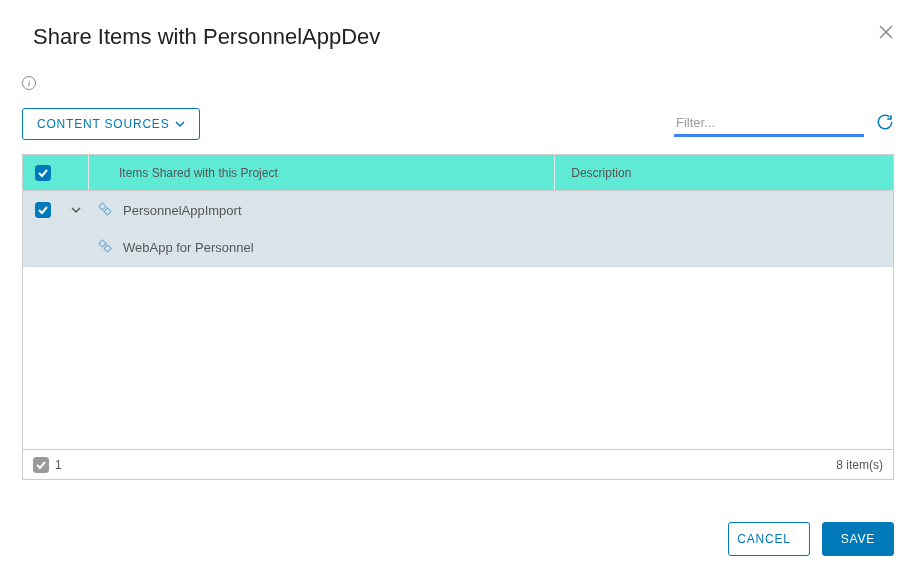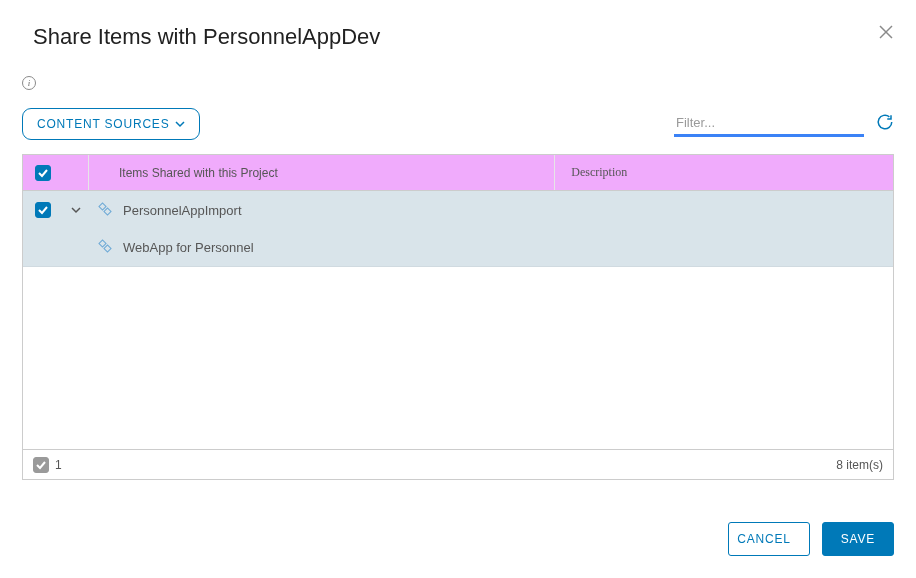--- a/index.html
+++ b/index.html
@@ -62,21 +62,21 @@
       justify-content: space-between;
       align-items: center;
     }
     .dropdown-btn {
       border: 1px solid #0079b8;
       background: #fff;
       color: #0079b8;
       font-size: 12px;
       letter-spacing: 0.8px;
       padding: 8px 14px;
-      border-radius: 9px;
+      border-radius: 3px;
       cursor: pointer;
       display: flex;
       align-items: center;
       gap: 6px;
       text-transform: uppercase;
     }
     .dropdown-btn svg {
       width: 10px;
       height: 10px;
     }
@@ -109,21 +109,21 @@
       margin-top: 14px;
       border: 1px solid #cccccc;
     }
     .thead {
       display: flex;
       align-items: center;
       border-bottom: 1px solid #cccccc;
       height: 36px;
       font-size: 12px;
       color: #565656;
-      background: #f0abfc;
+      background: #5eead4;
     }
     .th-check {
       width: 40px;
       display: flex;
       align-items: center;
       justify-content: center;
     }
     .th-spacer {
       width: 26px;
       border-right: 1px solid #e6e6e6;
@@ -136,21 +136,20 @@
       height: 100%;
       display: flex;
       align-items: center;
     }
     .th-desc {
       flex: 0.85;
       padding-left: 16px;
       height: 100%;
       display: flex;
       align-items: center;
-      font-family: Liberation Serif, serif;
     }
     .tbody {
       height: 258px;
       overflow: auto;
     }
     .trow {
       display: flex;
       align-items: center;
       height: 38px;
       font-size: 13px;

